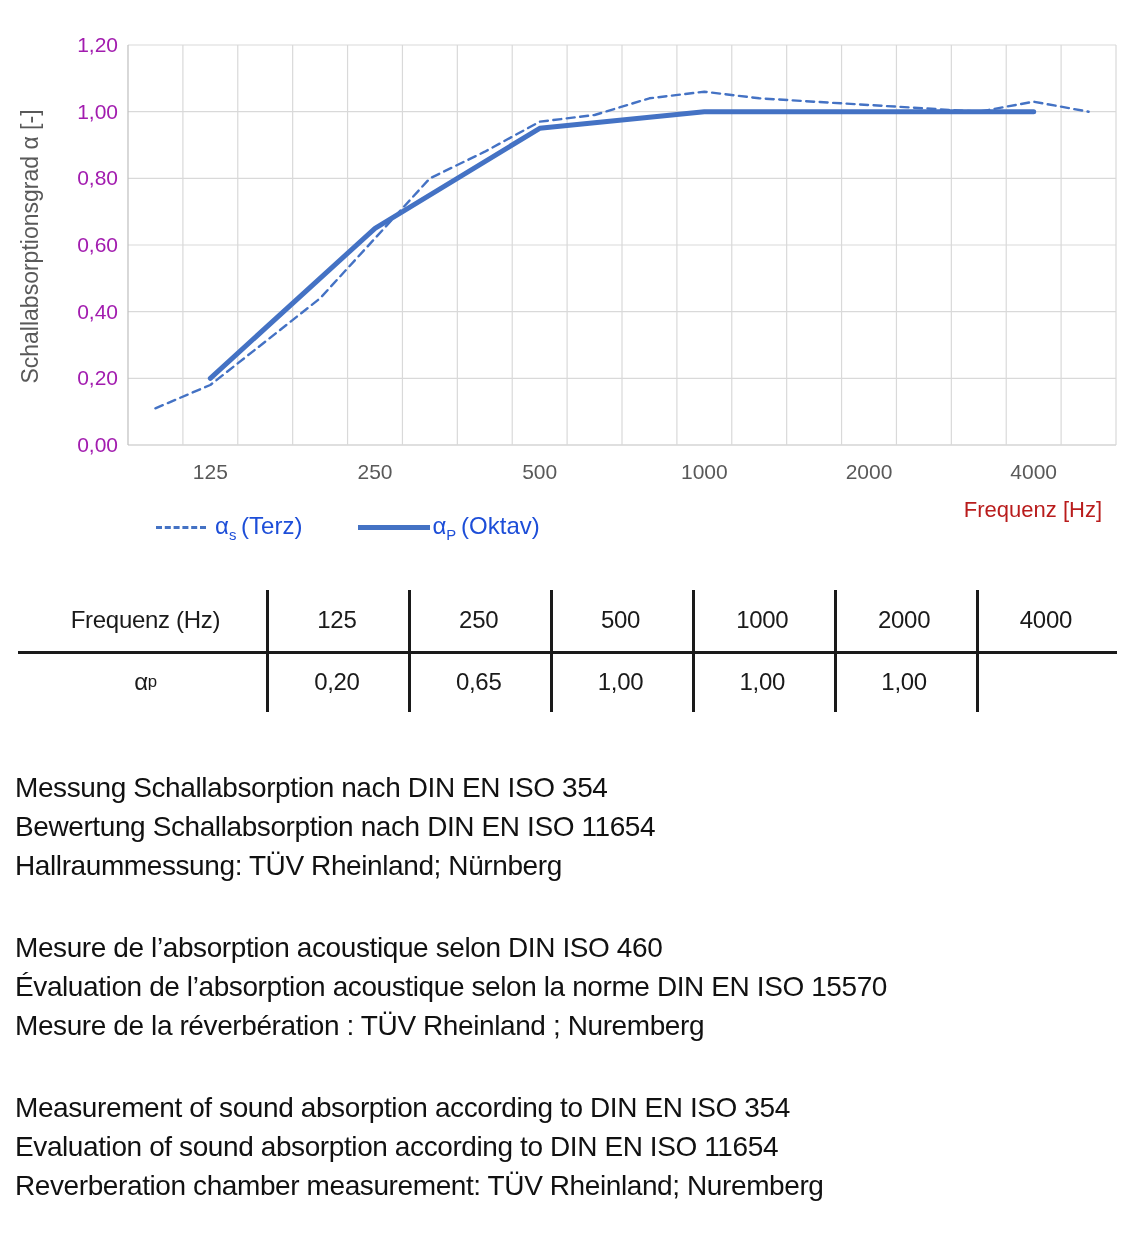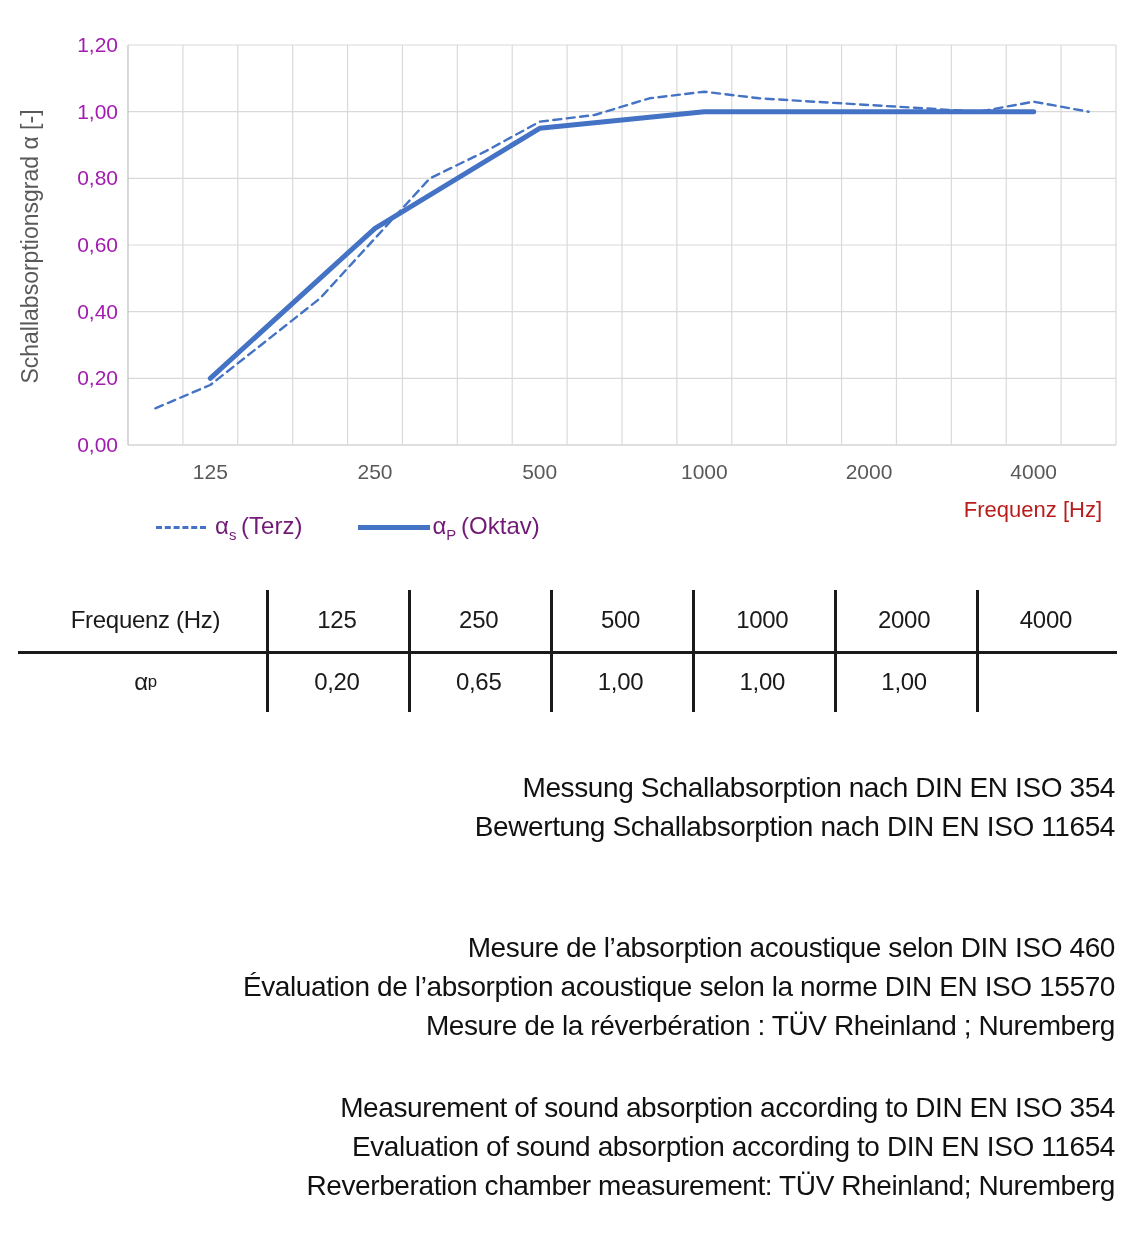--- a/index.html
+++ b/index.html
@@ -10,36 +10,36 @@
   #chart-section{position:absolute;left:0;top:0;width:1135px;height:570px;}
   #chart-svg{position:absolute;left:0;top:0;}
   .ytick{position:absolute;width:75px;text-align:right;font-size:21px;color:#a21caf;}
   .xtick{position:absolute;width:90px;text-align:center;font-size:21px;color:#595959;}
   #y-axis-title{position:absolute;left:-180px;top:233px;width:420px;text-align:center;
      transform:rotate(-90deg);transform-origin:center;font-size:23px;color:#595959;}
   #x-axis-title{position:absolute;right:33px;top:497px;font-size:22px;color:#b91c1c;}
 
   
   #legend{position:absolute;left:156px;top:512px;display:flex;align-items:center;
-          font-size:24px;color:#701a75;}
+          font-size:24px;color:#1d4ed8;}
   .legend-dash-sample{width:50px;height:0;border-top:3px dashed #4472C4;margin-right:9px;}
   .legend-solid-sample{width:72px;height:5px;background:#4472C4;margin-left:56px;margin-right:2px;}
   .legend-label sub{font-size:0.62em;}
 
   
   #abs-table{position:absolute;left:25px;top:588px;width:1092px;display:grid;
      grid-template-columns:241px repeat(6,141.8px);grid-template-rows:64px 60px;
      font-size:24px;letter-spacing:-0.3px;}
   #abs-table .cell{display:flex;align-items:center;justify-content:center;}
   #abs-table sub{font-size:0.7em;}
   .table-rule{position:absolute;left:18px;top:651px;width:1099px;height:3px;background:#1a1a1a;}
   .tsep{position:absolute;top:590px;height:122px;width:2.5px;background:#1a1a1a;}
 
   
-  .text-block{position:absolute;right:20px;width:1100px;text-align:right;
+  .text-block{position:absolute;right:20px;width:1100px;text-align:left;
      font-size:28px;line-height:39px;letter-spacing:-0.4px;color:#111;}
   #block-de{top:768px;}
   #block-fr{top:928px;}
   #block-en{top:1088px;}
   .text-line{display:block;}
 </style>
 </head>
 <body>
 
 <div id="page">
@@ -129,20 +129,21 @@
   <div class="tsep" style="left:266px"></div>
   <div class="tsep" style="left:408px"></div>
   <div class="tsep" style="left:550px"></div>
   <div class="tsep" style="left:692px"></div>
   <div class="tsep" style="left:834px"></div>
   <div class="tsep" style="left:976px"></div>
 
   <div id="block-de" class="text-block">
     <span class="text-line">Messung Schallabsorption nach DIN EN ISO 354</span>
     <span class="text-line">Bewertung Schallabsorption nach DIN EN ISO 11654</span>
+    <span class="text-line">Hallraummessung: TÜV Rheinland; Nürnberg</span>
   </div>
   <div id="block-fr" class="text-block">
     <span class="text-line">Mesure de l’absorption acoustique selon DIN ISO 460</span>
     <span class="text-line">Évaluation de l’absorption acoustique selon la norme DIN EN ISO 15570</span>
     <span class="text-line">Mesure de la réverbération : TÜV Rheinland ; Nuremberg</span>
   </div>
   <div id="block-en" class="text-block">
     <span class="text-line">Measurement of sound absorption according to DIN EN ISO 354</span>
     <span class="text-line">Evaluation of sound absorption according to DIN EN ISO 11654</span>
     <span class="text-line">Reverberation chamber measurement: TÜV Rheinland; Nuremberg</span>

